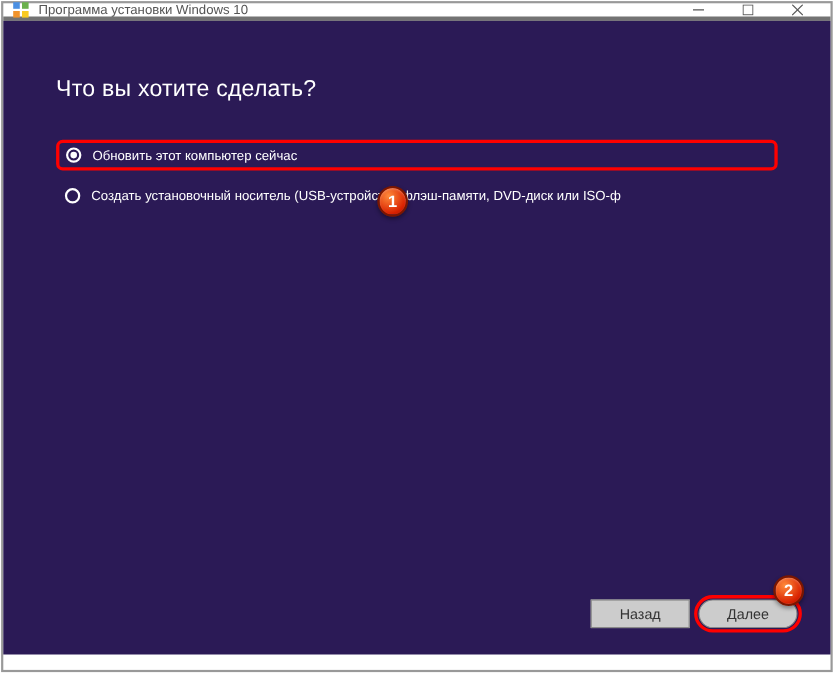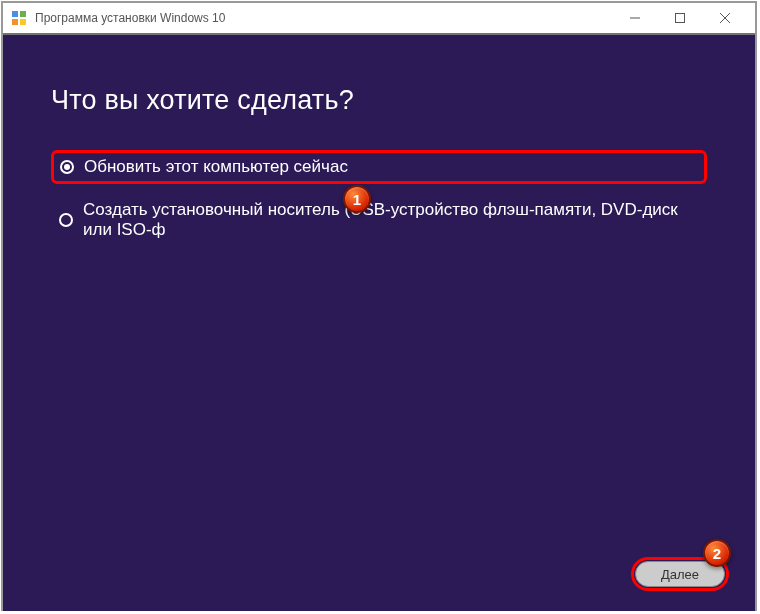--- a/index.html
+++ b/index.html
@@ -12,25 +12,25 @@
       overflow: hidden;
     }
     .outer {
       border: 2px solid #999;
       width: 756px;
       height: 610px;
       margin: 1px;
       background: #fff;
     }
     .titlebar {
-      height: 32px;
+      height: 16px;
       display: flex;
       align-items: center;
       padding: 0 8px;
-      border-bottom: 2px solid #737373;
+      border-bottom: 4px solid #737373;
     }
     .titlebar-icon {
       width: 16px;
       height: 16px;
       margin-right: 8px;
       display: inline-block;
     }
     .titlebar-icon svg { width: 16px; height: 16px; }
     .titlebar-title {
       font-size: 12px;
@@ -51,36 +51,36 @@
       font-size: 10px;
     }
     .content {
       background: #2b1a56;
       height: calc(100% - 30px);
       position: relative;
       color: #fff;
       padding: 50px 48px 0 48px;
     }
     .heading {
-      font-size: 27px;
+      font-size: 21px;
       font-weight: 300;
       color: #fff;
       margin-bottom: 34px;
       letter-spacing: 0.2px;
     }
     .radio-group {
       display: flex;
       flex-direction: column;
       gap: 10px;
     }
     .radio-row {
       display: flex;
       align-items: center;
       gap: 10px;
-      font-size: 17px;
+      font-size: 12px;
       color: #fff;
       padding: 6px 8px;
       position: relative;
     }
     .radio-row.highlight {
       border: 3px solid #ff0000;
       border-radius: 6px;
       padding: 4px 6px;
     }
     .radio-circle {
@@ -187,18 +187,19 @@
       </label>
       <label class="radio-row">
         <span class="radio-circle"></span>
         <span>Создать установочный носитель (USB-устройство флэш-памяти, DVD-диск или ISO-ф</span>
       </label>
     </div>
 
     <div class="marker marker-1">1</div>
 
     <div class="footer-buttons">
+      <button class="btn">Назад</button>
       <button class="btn highlight">Далее</button>
     </div>
 
     <div class="marker marker-2">2</div>
   </div>
 </div>
 
 </body></html>

